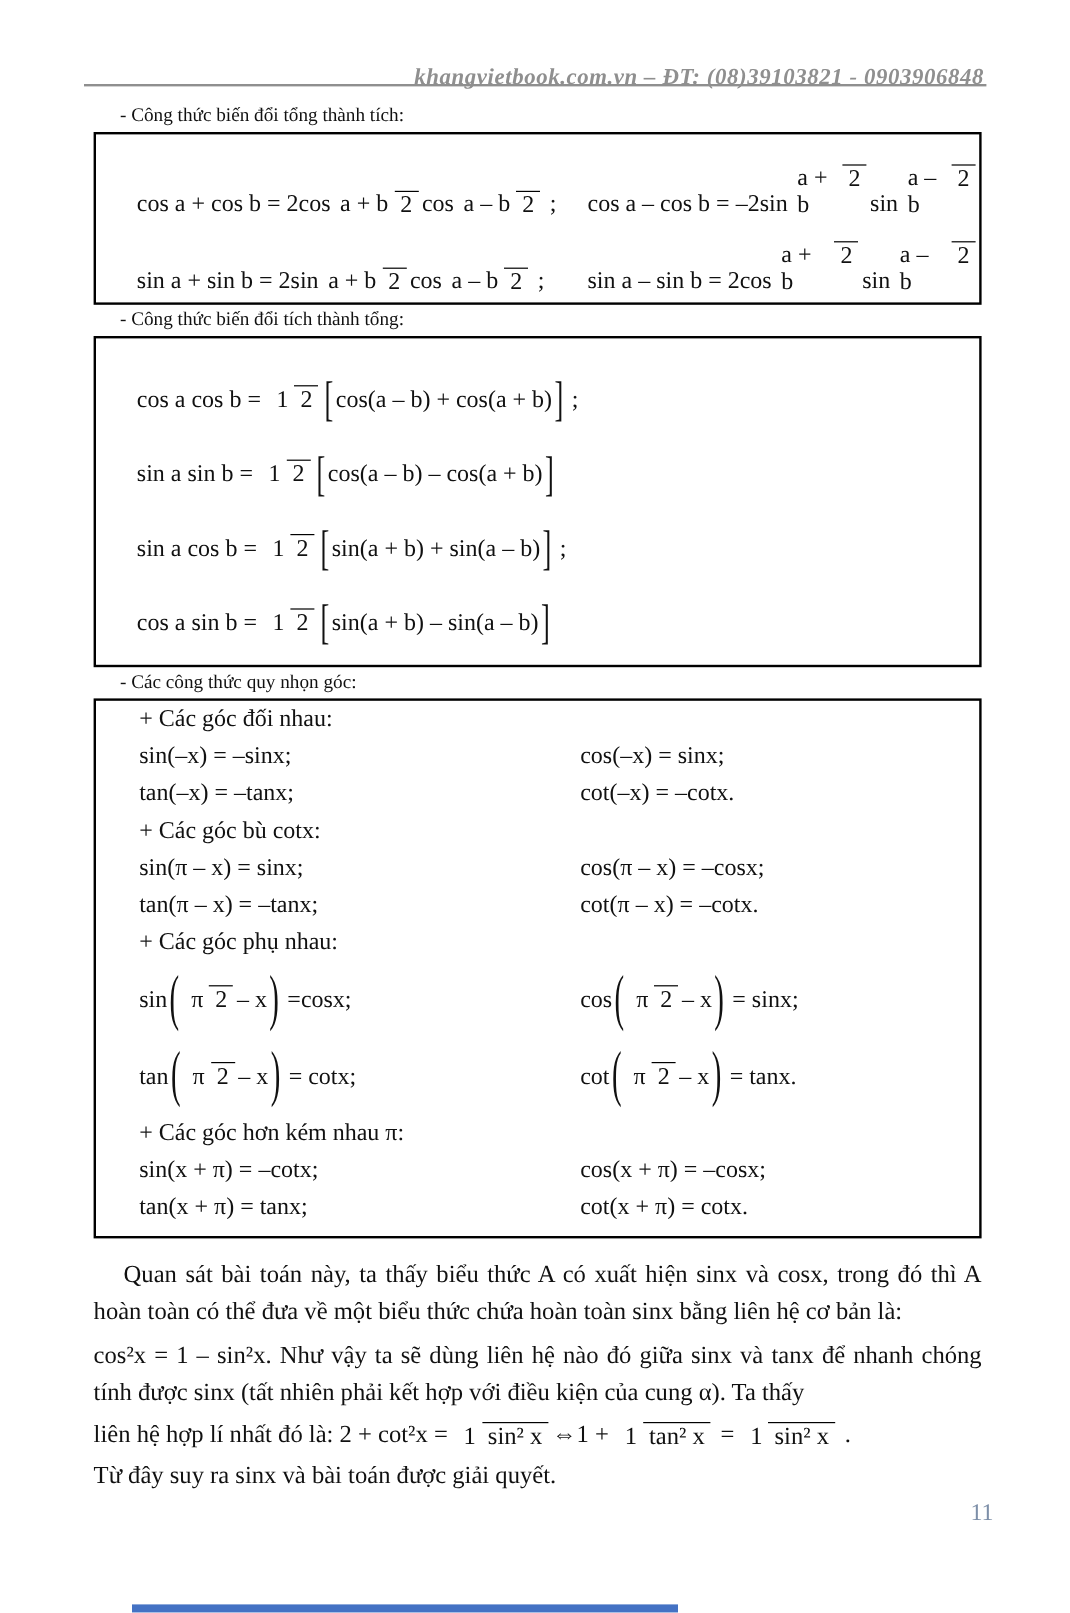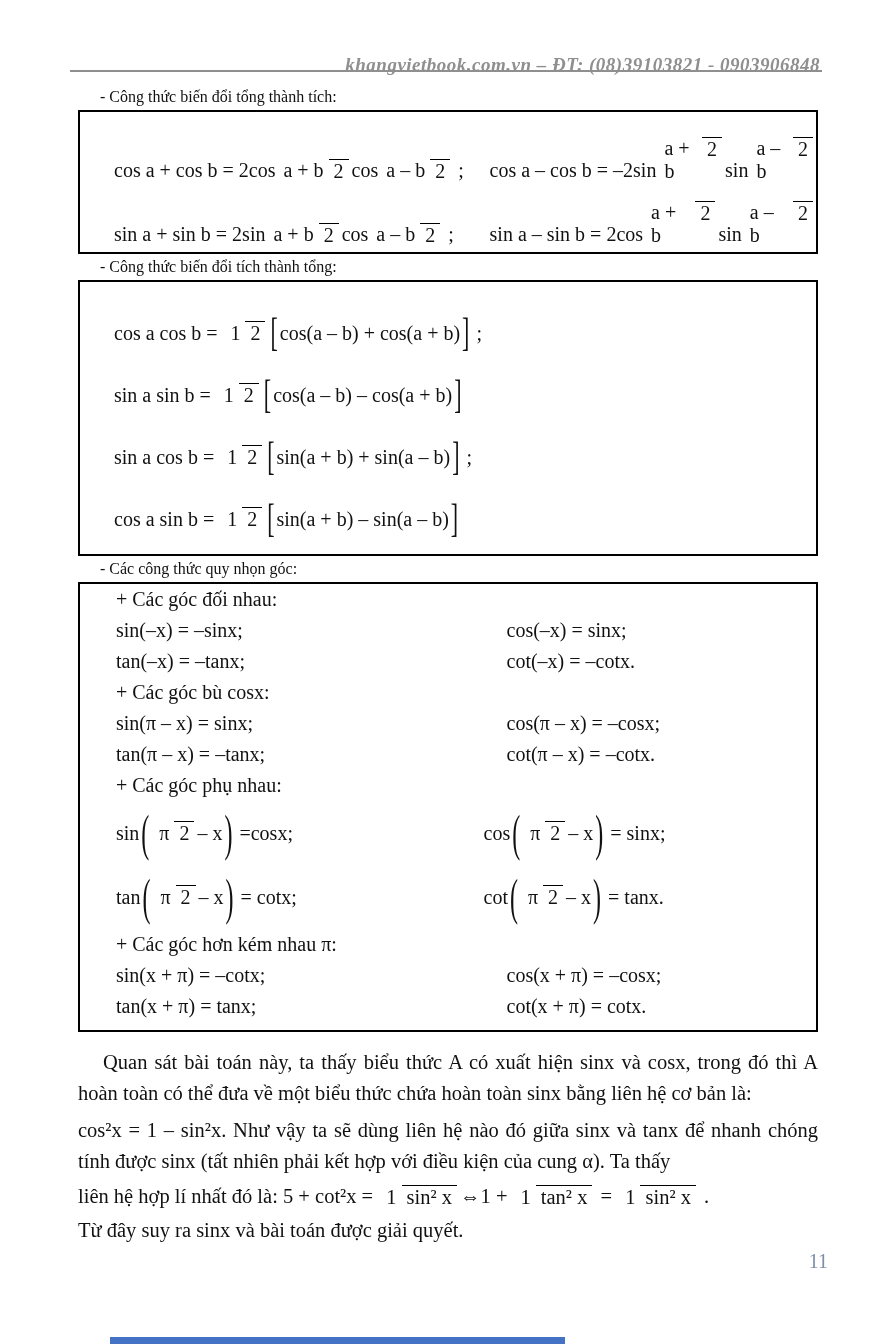--- a/index.html
+++ b/index.html
@@ -14,21 +14,21 @@
   .rule{ position:absolute; top:70px; left:70px; width:752px; border-top:2px solid #8f8f8f; }
   .content{ position:absolute; left:78px; top:84px; width:740px; }
   .section-label{ font-size:16px; margin:4px 0 4px 22px; }
   .fbox{ border:2px solid #000; box-sizing:border-box; }
   .box1{ display:grid; grid-template-columns:53.5% 46.5%; padding:6px 0 6px 34px; }
   .box1 .cell{ height:64px; display:flex; align-items:flex-end; font-size:20px; }
   .box2{ padding:20px 0 4px 34px; }
   .box2 .row{ height:62px; display:flex; align-items:center; font-size:20px; }
   .box3{ padding:0 0 8px 36px; font-size:20px; }
   .box3 .sub{ height:31px; display:flex; align-items:center; }
-  .box3 .pair{ display:grid; grid-template-columns:52.5% 47.5%; height:31px; align-items:center;gap:23px; }
+  .box3 .pair{ display:grid; grid-template-columns:52.5% 47.5%; height:31px; align-items:center; }
   .box3 .mpair{ display:grid; grid-template-columns:52.5% 47.5%; height:64px; align-items:center; }
   .mcell{ display:flex; align-items:center; }
   .mt{ white-space:pre; }
   .frac{ display:inline-flex; flex-direction:row; align-items:center; vertical-align:middle; margin:0 3px; line-height:1.12; }
   .frac .num{ padding:0 5px; }
   .frac .den{ border-top:1.5px solid #000; align-self:stretch; text-align:center; padding:0 5px; }
   .big{ display:inline-block; line-height:1; vertical-align:middle; font-weight:400; margin:0 2px; }
   .big.lp,.big.rp{ font-size:24px; transform:scaleY(2.15); }
   .big.lb,.big.rb{ font-size:22px; transform:scaleY(1.85); }
   .para{ font-size:20.5px; line-height:31px; text-align:justify; margin:6px 0 0 0; }
@@ -153,21 +153,21 @@
       <div class="sub">+ Các góc đối nhau:</div>
       <div class="pair">
         <span>sin(–x) = –sinx;</span>
         <span>cos(–x) = sinx;</span>
       </div>
       <div class="pair">
         <span>tan(–x) = –tanx;</span>
         <span>cot(–x) = –cotx.</span>
       </div>
 
-      <div class="sub">+ Các góc bù cosx:</div>
+      <div class="sub">+ Các góc bù cotx:</div>
       <div class="pair">
         <span>sin(π – x) = sinx;</span>
         <span>cos(π – x) = –cosx;</span>
       </div>
       <div class="pair">
         <span>tan(π – x) = –tanx;</span>
         <span>cot(π – x) = –cotx.</span>
       </div>
 
       <div class="sub">+ Các góc phụ nhau:</div>
@@ -228,21 +228,21 @@
       <div class="pair">
         <span>tan(x + π) = tanx;</span>
         <span>cot(x + π) = cotx.</span>
       </div>
 
     </div>
 
     <p class="para indent">Quan sát bài toán này, ta thấy biểu thức A có xuất hiện sinx và cosx, trong đó thì A hoàn toàn có thể đưa về một biểu thức chứa hoàn toàn sinx bằng liên hệ cơ bản là:</p>
     <p class="para">cos²x = 1 – sin²x. Như vậy ta sẽ dùng liên hệ nào đó giữa sinx và tanx để nhanh chóng tính được sinx (tất nhiên phải kết hợp với điều kiện của cung α). Ta thấy</p>
     <div class="mathline">
-        <span class="mt">liên hệ hợp lí nhất đó là: 5 + cot²x = </span>
+        <span class="mt">liên hệ hợp lí nhất đó là: 2 + cot²x = </span>
         <span class="frac">
           <span class="num">1</span>
           <span class="den">sin² x</span>
         </span>
         <span class="mt">⇔1 + </span>
         <span class="frac">
           <span class="num">1</span>
           <span class="den">tan² x</span>
         </span>
         <span class="mt"> = </span>

